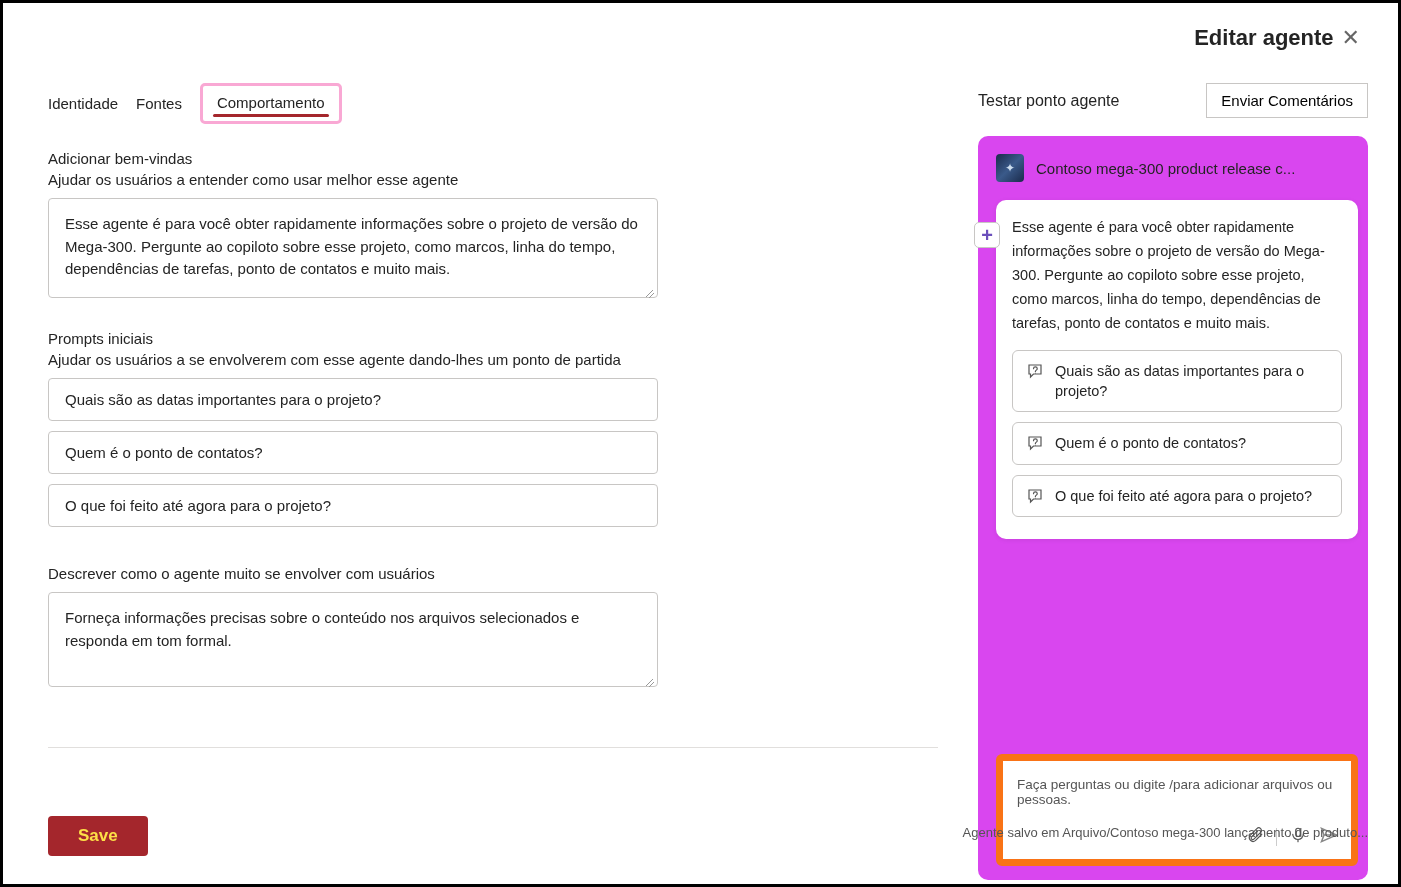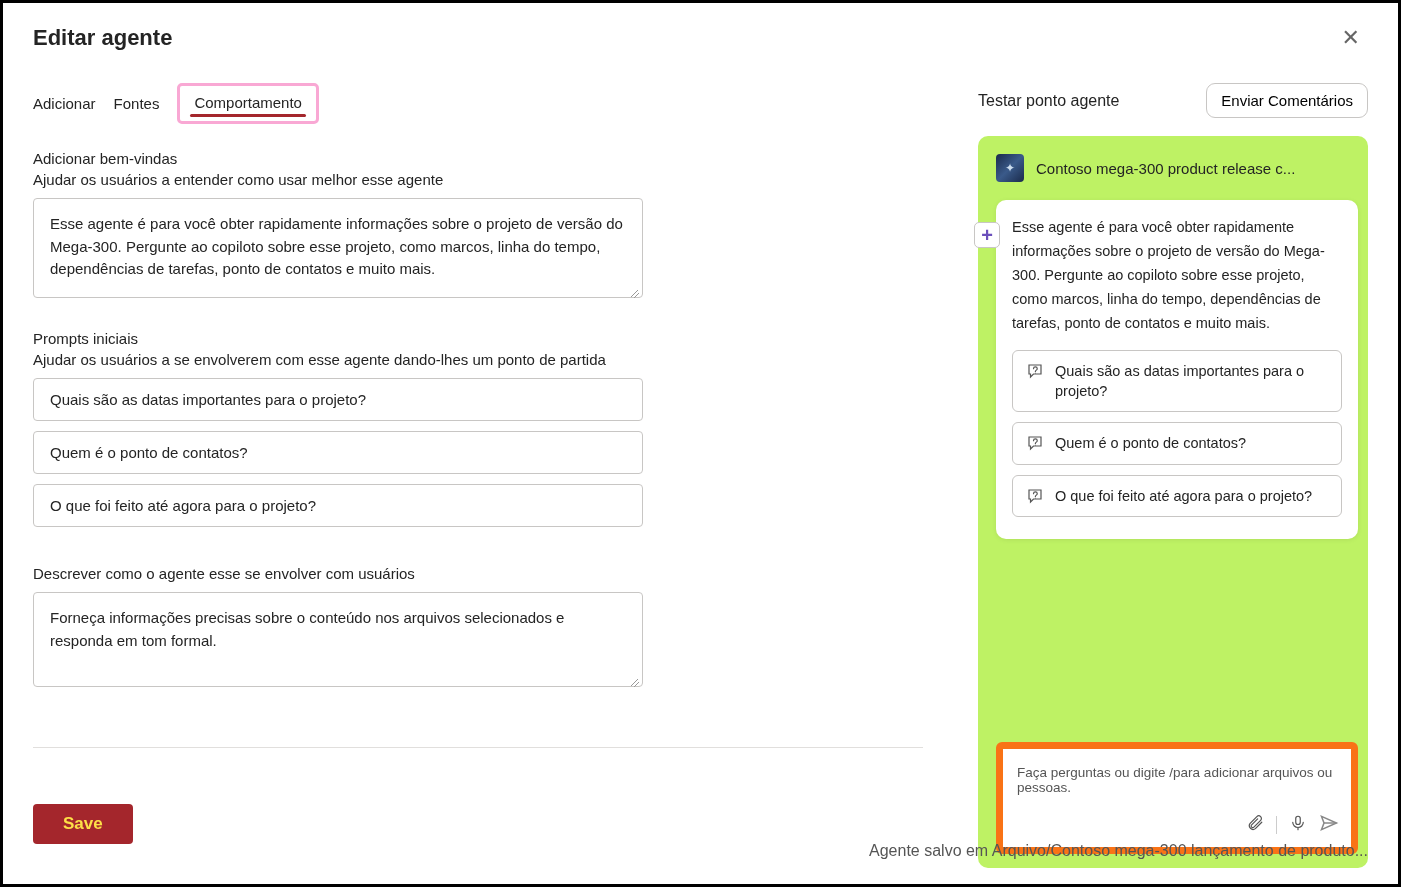--- a/index.html
+++ b/index.html
@@ -9,21 +9,22 @@
     color:#242424;
     background:#fff;
   }
   .frame {
     width:1401px;
     height:887px;
     border:3px solid #000;
     position:relative;
     display:flex;
     flex-direction:column;
-    padding:18px 30px 16px 30px;
+    padding:18px 30px 4px 30px;
+    align-items:flex-end;
   }
   .header {
     display:flex;
     justify-content:space-between;
     align-items:center;
     margin-bottom:28px;
   }
   .title {
     font-size:22px;
     font-weight:600;
@@ -159,29 +160,29 @@
     display:flex;
     justify-content:space-between;
     align-items:center;
     margin-bottom:18px;
   }
   .test-title {
     font-size:16px;
   }
   .feedback-btn {
     border:1px solid #c8c6c4;
-    border-radius:9px;
+    border-radius:0;
     padding:8px 14px;
     font-size:15px;
     background:#fff;
     cursor:pointer;
     font-family:inherit;
   }
   .test-card {
-    background:#bef264;
+    background:#d946ef;
     border-radius:10px;
     padding:18px 0px 0px 0px;
     position:relative;
     flex:1;
     display:flex;
     flex-direction:column;
   }
   .agent-row {
     display:flex;
     align-items:center;
@@ -278,25 +279,25 @@
     align-items:center;
     gap:12px;
     color:#777;
   }
   .chat-actions .sep {
     width:1px;
     height:18px;
     background:#ccc;
   }
   .footer-note {
-    font-size:16px;
+    font-size:13px;
     color:#555;
     position:absolute;
     right:30px;
-    bottom:24px;
+    bottom:44px;
   }
   
   .svg-icon { width:18px; height:18px; stroke:#555; fill:none; stroke-width:1.6; }
   .send-icon { width:20px; height:20px; stroke:#888; fill:none; stroke-width:1.8; }
   .qsvg { width:18px; height:18px; stroke:#555; fill:none; stroke-width:1.6; }
 </style>
 </head>
 <body>
 
 <div class="frame">
@@ -306,21 +307,21 @@
     <div class="close-btn">
       <span>✕</span>
     </div>
   </div>
 
   <div class="body">
 
     <div class="left">
 
       <div class="tabs">
-        <div class="tab">Adicionar</div>
+        <div class="tab">Identidade</div>
         <div class="tab">Fontes</div>
         <div class="tab tab-highlight">Comportamento</div>
       </div>
 
       <div class="sect">
         <div class="sect-title">Adicionar bem-vindas</div>
         <div class="sect-sub">Ajudar os usuários a entender como usar melhor esse agente</div>
         <div class="resize-grip" style="width:610px">
           <textarea class="ta ta-welcome" style="">Esse agente é para você obter rapidamente informações sobre o projeto de versão do Mega-300. Pergunte ao copiloto sobre esse projeto, como marcos, linha do tempo, dependências de tarefas, ponto de contatos e muito mais.</textarea>
         </div>
@@ -328,21 +329,21 @@
 
       <div class="sect">
         <div class="sect-title">Prompts iniciais</div>
         <div class="sect-sub">Ajudar os usuários a se envolverem com esse agente dando-lhes um ponto de partida</div>
         <div class="prompt-input">Quais são as datas importantes para o projeto?</div>
         <div class="prompt-input">Quem é o ponto de contatos?</div>
         <div class="prompt-input">O que foi feito até agora para o projeto?</div>
       </div>
 
       <div class="sect">
-        <div class="sect-sub">Descrever como o agente esse se envolver com usuários</div>
+        <div class="sect-sub">Descrever como o agente muito se envolver com usuários</div>
         <div class="resize-grip" style="width:610px">
           <textarea class="ta ta-instr" style="">Forneça informações precisas sobre o conteúdo nos arquivos selecionados e responda em tom formal.</textarea>
         </div>
       </div>
 
       <hr class="divider" style="width:890px; margin-left:0;">
 
       <div class="left-footer">
         <button class="save-btn">Save</button>
       </div>

